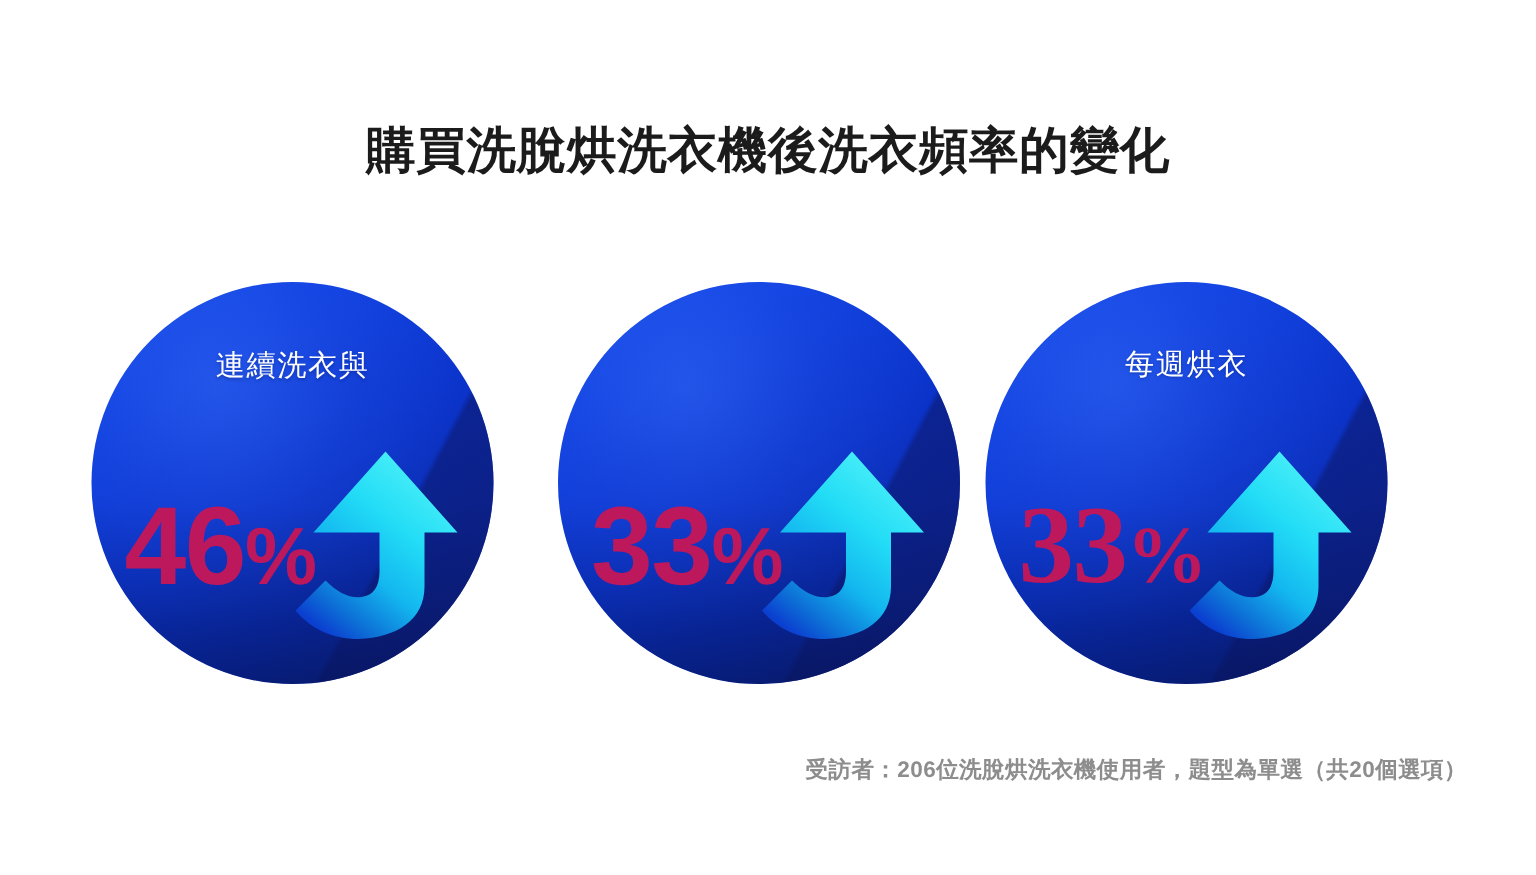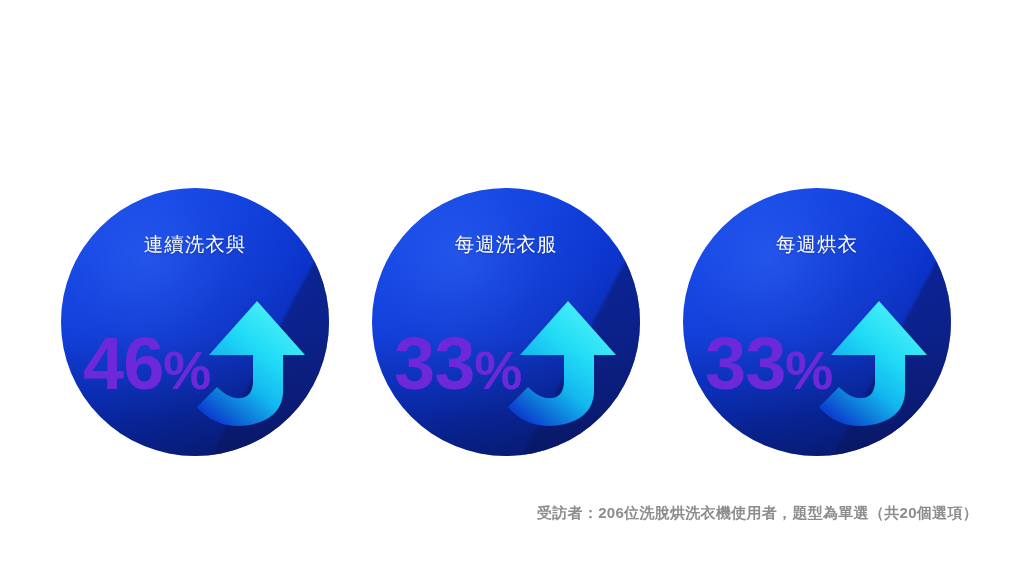--- a/index.html
+++ b/index.html
@@ -49,21 +49,21 @@
 
   .bubble {
     position: absolute;
     width: 268px;
     height: 268px;
     top: 0;
   }
 
   .bubble-1 { left: 61px; }
   .bubble-2 { left: 372px; }
-  .bubble-3 { left: 683px; }
+  .bubble-3 { left: 657px; font-family: Liberation Serif, serif; }
 
   .bubble-disc {
     position: absolute;
     inset: 0;
     border-radius: 50%;
     overflow: hidden;
     background:
       linear-gradient(150deg,
         #1448e8 0%,
         #0f3fe0 22%,
@@ -135,21 +135,21 @@
     height: 110px;
     z-index: 3;
   }
 
   .stat-value {
     position: absolute;
     left: 22px;
     top: 8px;
     font-size: 74px;
     font-weight: bold;
-    color: #6d28d9;
+    color: #be185d;
     letter-spacing: -1px;
     line-height: 86px;
     z-index: 5;
   }
   .stat-value .pct {
     font-size: 54px;
     letter-spacing: -1px;
   }
 
   .arrow-wrap {
@@ -173,20 +173,21 @@
     letter-spacing: 0.3px;
     white-space: nowrap;
     text-align: center;
   }
 </style>
 </head>
 <body>
 
 <div class="slide">
 
+  <div class="title">購買洗脫烘洗衣機後洗衣頻率的變化</div>
 
   <div class="circles">
 
     <div class="bubble bubble-1">
       <div class="bubble-disc">
         <div class="bubble-gloss"></div>
         <div class="bubble-shade"></div>
         <div class="bubble-bottom"></div>
       </div>
 
@@ -219,24 +220,20 @@
       </div>
     </div>
 
     <div class="bubble bubble-2">
       <div class="bubble-disc">
         <div class="bubble-gloss"></div>
         <div class="bubble-shade"></div>
         <div class="bubble-bottom"></div>
       </div>
 
-      <div class="bubble-label">
-        <div>每週洗衣服</div>
-        <div></div>
-      </div>
 
       <div class="bubble-stat">
         <div class="arrow-wrap">
           <svg viewBox="0 0 112 132" xmlns="http://www.w3.org/2000/svg">
             <defs>
               <linearGradient id="ag2" x1="0.78" y1="0.06" x2="0.16" y2="0.95">
                 <stop offset="0%" stop-color="#4cf0f8"></stop>
                 <stop offset="34%" stop-color="#22dcf6"></stop>
                 <stop offset="62%" stop-color="#13b7ef"></stop>
                 <stop offset="86%" stop-color="#0d6fd6"></stop>

